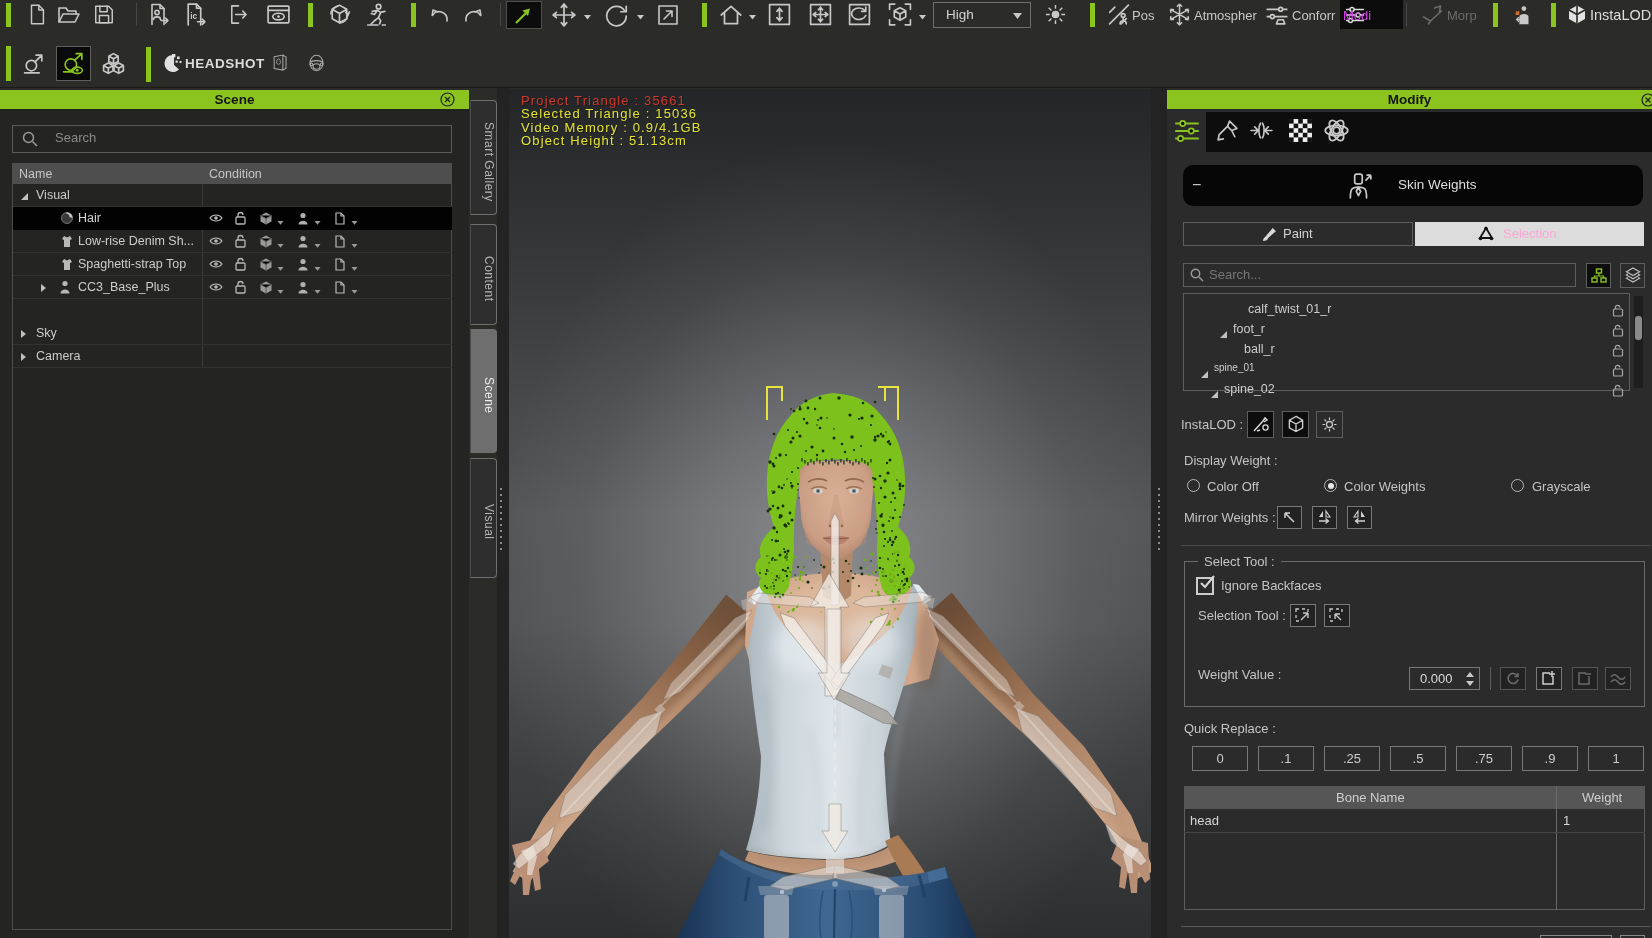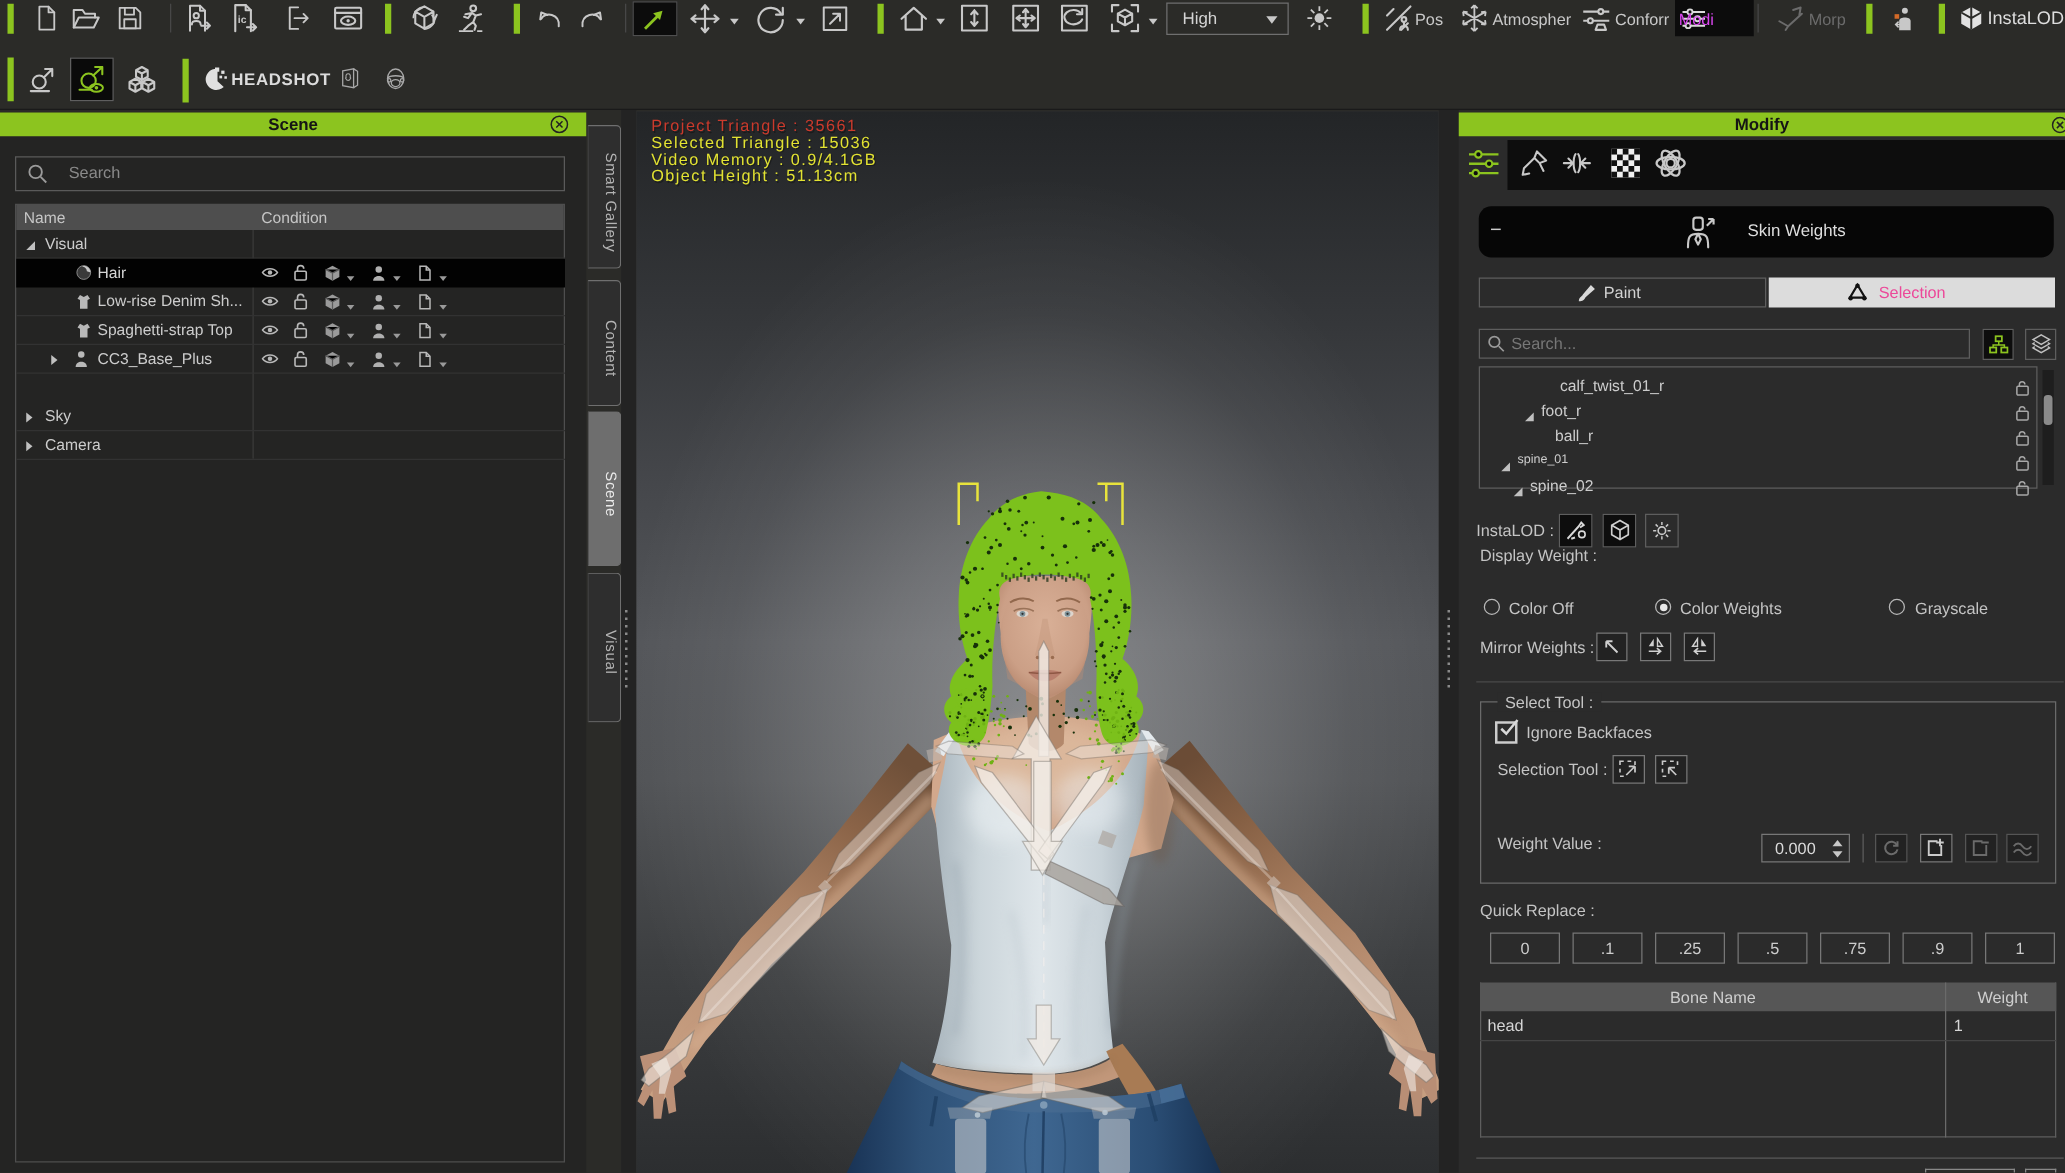--- a/index.html
+++ b/index.html
@@ -1223,21 +1223,21 @@
 <span class="rlbl" style="left:116px;top:136px;color:#d2d2d2">Paint</span>
 <div class="abs" style="left:248px;top:132px;width:229px;height:24px;background:#dcdcdc"></div>
 <span class="icon" style="left:311px;top:136px">
       <svg class="ic" width="16" height="16" viewBox="0 0 16 16">
         <path d="M8 2 L14 12 L2 12 Z" fill="none" stroke="#111" stroke-width="1.8"></path>
         <circle cx="8" cy="2.5" r="1.8" fill="#111"></circle>
         <circle cx="2.5" cy="12.5" r="1.8" fill="#111"></circle>
         <circle cx="13.5" cy="12.5" r="1.8" fill="#111"></circle>
       </svg>
     </span>
-<span class="rlbl" style="left:336px;top:136px;color:#ec4899">Selection</span>
+<span class="rlbl" style="left:336px;top:136px;color:#f9a8d4">Selection</span>
 <div class="sbox" style="left:16px;top:173px;width:393px;height:24px;border-color:#5e5e5e"></div>
 <span class="icon" style="left:23px;top:178px">
       <svg class="ic" width="14" height="14" viewBox="0 0 14 14">
         <circle cx="5.5" cy="5.5" r="4.2" fill="none" stroke="#9a9a9a" stroke-width="1.4"></circle>
         <path d="M9 9 L13 13" stroke="#9a9a9a" stroke-width="1.4"></path>
       </svg>
     </span>
 <span class="abs" style="left:42px;top:177px;color:#777;font-size:13px">Search...</span>
 <div class="abs" style="left:419px;top:173px;width:25px;height:25px;background:#0d0d0d;border:1px solid #5e5e5e"></div>
 <span class="icon" style="left:424px;top:178px">
@@ -1315,21 +1315,21 @@
         <path d="M9 1.5 L16 5.5 V13.5 L9 17.5 L2 13.5 V5.5 Z M2 5.5 L9 9.5 L16 5.5 M9 9.5 V17.5" fill="none" stroke="#d0d0d0" stroke-width="1.4"></path>
       </svg>
     </span>
 <div class="abs" style="left:149px;top:321px;width:27px;height:27px;border:1px solid #5e5e5e"></div>
 <span class="icon" style="left:154px;top:326px">
       <svg class="ic" width="17" height="17" viewBox="0 0 17 17">
         <circle cx="8.5" cy="8.5" r="3" fill="none" stroke="#c8c8c8" stroke-width="1.3"></circle>
         <path d="M8.5 1.5 V4 M8.5 13 V15.5 M1.5 8.5 H4 M13 8.5 H15.5 M3.5 3.5 L5.3 5.3 M11.7 11.7 L13.5 13.5 M3.5 13.5 L5.3 11.7 M11.7 5.3 L13.5 3.5" stroke="#c8c8c8" stroke-width="1.2"></path>
       </svg>
     </span>
-<span class="rlbl" style="left:17px;top:347px">Display Weight :</span>
+<span class="rlbl" style="left:17px;top:363px">Display Weight :</span>
 <div class="radio" style="left:20px;top:389px"></div>
 <span class="rlbl" style="left:40px;top:389px">Color Off</span>
 <div class="radio sel" style="left:157px;top:389px"></div>
 <span class="rlbl" style="left:177px;top:389px">Color Weights</span>
 <div class="radio" style="left:344px;top:389px"></div>
 <span class="rlbl" style="left:365px;top:389px">Grayscale</span>
 <span class="rlbl" style="left:17px;top:420px">Mirror Weights :</span>
 <div class="ibtn" style="left:110px;top:416px;width:25px;height:23px"></div>
 <span class="icon" style="left:115px;top:420px">
       <svg class="ic" width="15" height="15" viewBox="0 0 15 15">

